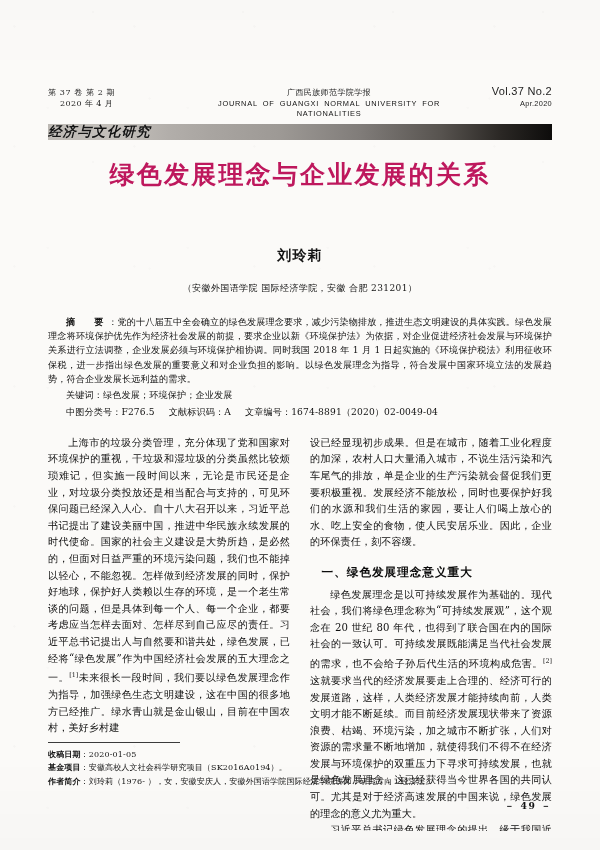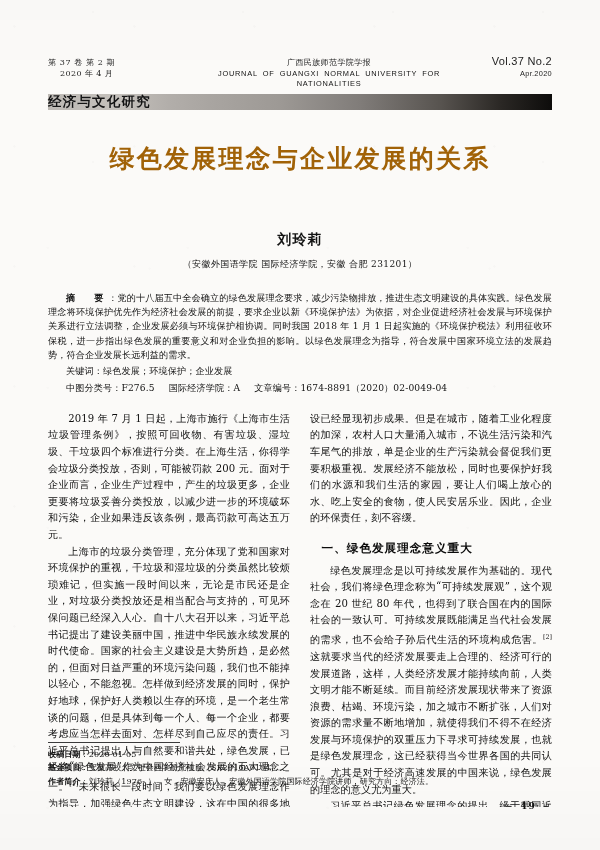--- a/index.html
+++ b/index.html
@@ -36,21 +36,21 @@
     position: absolute;
     left: 48px;
     right: 48px;
     top: 0;
     bottom: 0;
   }
 
   
   .masthead {
     position: relative;
-    padding-top: 54px;
+    padding-top: 84px;
   }
   .mh-row {
     display: flex;
     align-items: baseline;
     justify-content: space-between;
     font-size: 7.6px;
     color: #1d1d1d;
     letter-spacing: .2px;
     line-height: 1.35;
   }
@@ -78,46 +78,47 @@
         #bdb9b4 0%, #c4c0bb 14%, #b2aeaa 24%,
         #a9a5a1 32%, #9d9995 46%, #807c79 62%,
         #57534f 78%, #2a2724 90%, #0d0c0b 100%);
   }
   .mh-bar-title {
     position: absolute;
     left: 0;
     top: -1px;
     font-size: 13.5px;
     font-weight: 700;
+    font-style: italic;
     letter-spacing: 1.2px;
     color: #141414;
     text-shadow: 0 0 1px rgba(255,255,255,.45);
     line-height: 17px;
     padding-right: 6px;
   }
 
   
   .title {
-    margin-top: 32px;
+    margin-top: 18px;
     text-align: center;
     font-size: 25px;
     font-weight: 700;
     letter-spacing: 2.2px;
-    color: #a16207;
+    color: #be185d;
   }
   .author {
     margin-top: 56px;
     text-align: center;
     font-size: 14px;
     font-weight: 700;
     letter-spacing: 1.2px;
     color: #131313;
   }
   .affil {
-    margin-top: 9px;
+    margin-top: 17px;
     text-align: center;
     font-size: 9px;
     letter-spacing: .4px;
     color: #151515;
   }
 
   
   .abstract-block {
     margin-top: 20px;
     font-size: 9.1px;
@@ -239,28 +240,27 @@
     <div class="affil">（安徽外国语学院  国际经济学院，安徽  合肥  231201）</div>
 
     <div class="abstract-block">
       <div class="abs-para">
         <span class="abs-label">摘　要</span><span>：党的十八届五中全会确立的绿色发展理念要求，减少污染物排放，推进生态文明建设的具体实践。绿色发展理念将环境保护优先作为经济社会发展的前提，要求企业以新《环境保护法》为依据，对企业促进经济社会发展与环境保护关系进行立法调整，企业发展必须与环境保护相协调。同时我国 2018 年 1 月 1 日起实施的《环境保护税法》利用征收环保税，进一步指出绿色发展的重要意义和对企业负担的影响。以绿色发展理念为指导，符合发展中国家环境立法的发展趋势，符合企业发展长远利益的需求。</span>
       </div>
       <div class="kw-line">
         <span class="kw-label">关键词</span><span>：绿色发展；环境保护；企业发展</span>
       </div>
       <div class="cls-line">
-        <span class="cls-label">中图分类号</span><span>：F276.5</span><span class="cls-gap"></span><span class="cls-label">国际经济学院</span><span>：A</span><span class="cls-gap"></span><span class="cls-label">文章编号</span><span>：1674-8891（2020）02-0049-04</span>
+        <span class="cls-label">中图分类号</span><span>：F276.5</span><span class="cls-gap"></span><span class="cls-label">文献标识码</span><span>：A</span><span class="cls-gap"></span><span class="cls-label">文章编号</span><span>：1674-8891（2020）02-0049-04</span>
       </div>
     </div>
 
     <div class="body-cols">
 
       <div class="col">
-        <p>2019 年 7 月 1 日起，上海市施行《上海市生活垃圾管理条例》，按照可回收物、有害垃圾、湿垃圾、干垃圾四个标准进行分类。在上海生活，你得学会垃圾分类投放，否则，可能被罚款 200 元。面对于企业而言，企业生产过程中，产生的垃圾更多，企业更要将垃圾妥善分类投放，以减少进一步的环境破坏和污染，企业如果违反该条例，最高罚款可高达五万元。</p>
         <p><span>上海市的垃圾分类管理，充分体现了党和国家对环境保护的重视，干垃圾和湿垃圾的分类虽然比较烦琐难记，但实施一段时间以来，无论是市民还是企业，对垃圾分类投放还是相当配合与支持的，可见环保问题已经深入人心。自十八大召开以来，习近平总书记提出了建设美丽中国，推进中华民族永续发展的时代使命。国家的社会主义建设是大势所趋，是必然的，但面对日益严重的环境污染问题，我们也不能掉以轻心，不能忽视。怎样做到经济发展的同时，保护好地球，保护好人类赖以生存的环境，是一个老生常谈的问题，但是具体到每一个人、每一个企业，都要考虑应当怎样去面对、怎样尽到自己应尽的责任。习近平总书记提出人与自然要和谐共处，绿色发展，已经将“绿色发展”作为中国经济社会发展的五大理念之一。</span><sup class="cite">[1]</sup><span>未来很长一段时间，我们要以绿色发展理念作为指导，加强绿色生态文明建设，这在中国的很多地方已经推广。绿水青山就是金山银山，目前在中国农村，美好乡村建</span></p>
       </div>
 
       <div class="col">
         <p class="noindent">设已经显现初步成果。但是在城市，随着工业化程度的加深，农村人口大量涌入城市，不说生活污染和汽车尾气的排放，单是企业的生产污染就会督促我们更要积极重视。发展经济不能放松，同时也要保护好我们的水源和我们生活的家园，要让人们喝上放心的水、吃上安全的食物，使人民安居乐业。因此，企业的环保责任，刻不容缓。</p>
         <div class="sec-head">一、绿色发展理念意义重大</div>
         <p><span>绿色发展理念是以可持续发展作为基础的。现代社会，我们将绿色理念称为“可持续发展观”，这个观念在 20 世纪 80 年代，也得到了联合国在内的国际社会的一致认可。可持续发展既能满足当代社会发展的需求，也不会给子孙后代生活的环境构成危害。</span><sup class="cite">[2]</sup><span>这就要求当代的经济发展要走上合理的、经济可行的发展道路，这样，人类经济发展才能持续向前，人类文明才能不断延续。而目前经济发展现状带来了资源浪费、枯竭、环境污染，加之城市不断扩张，人们对资源的需求量不断地增加，就使得我们不得不在经济发展与环境保护的双重压力下寻求可持续发展，也就是绿色发展理念，这已经获得当今世界各国的共同认可。尤其是对于经济高速发展的中国来说，绿色发展的理念的意义尤为重大。</span></p>
         <p>习近平总书记绿色发展理念的提出，缘于我国近年来经济发展导致的生态严重恶化。环境破坏</p>
       </div>
 

